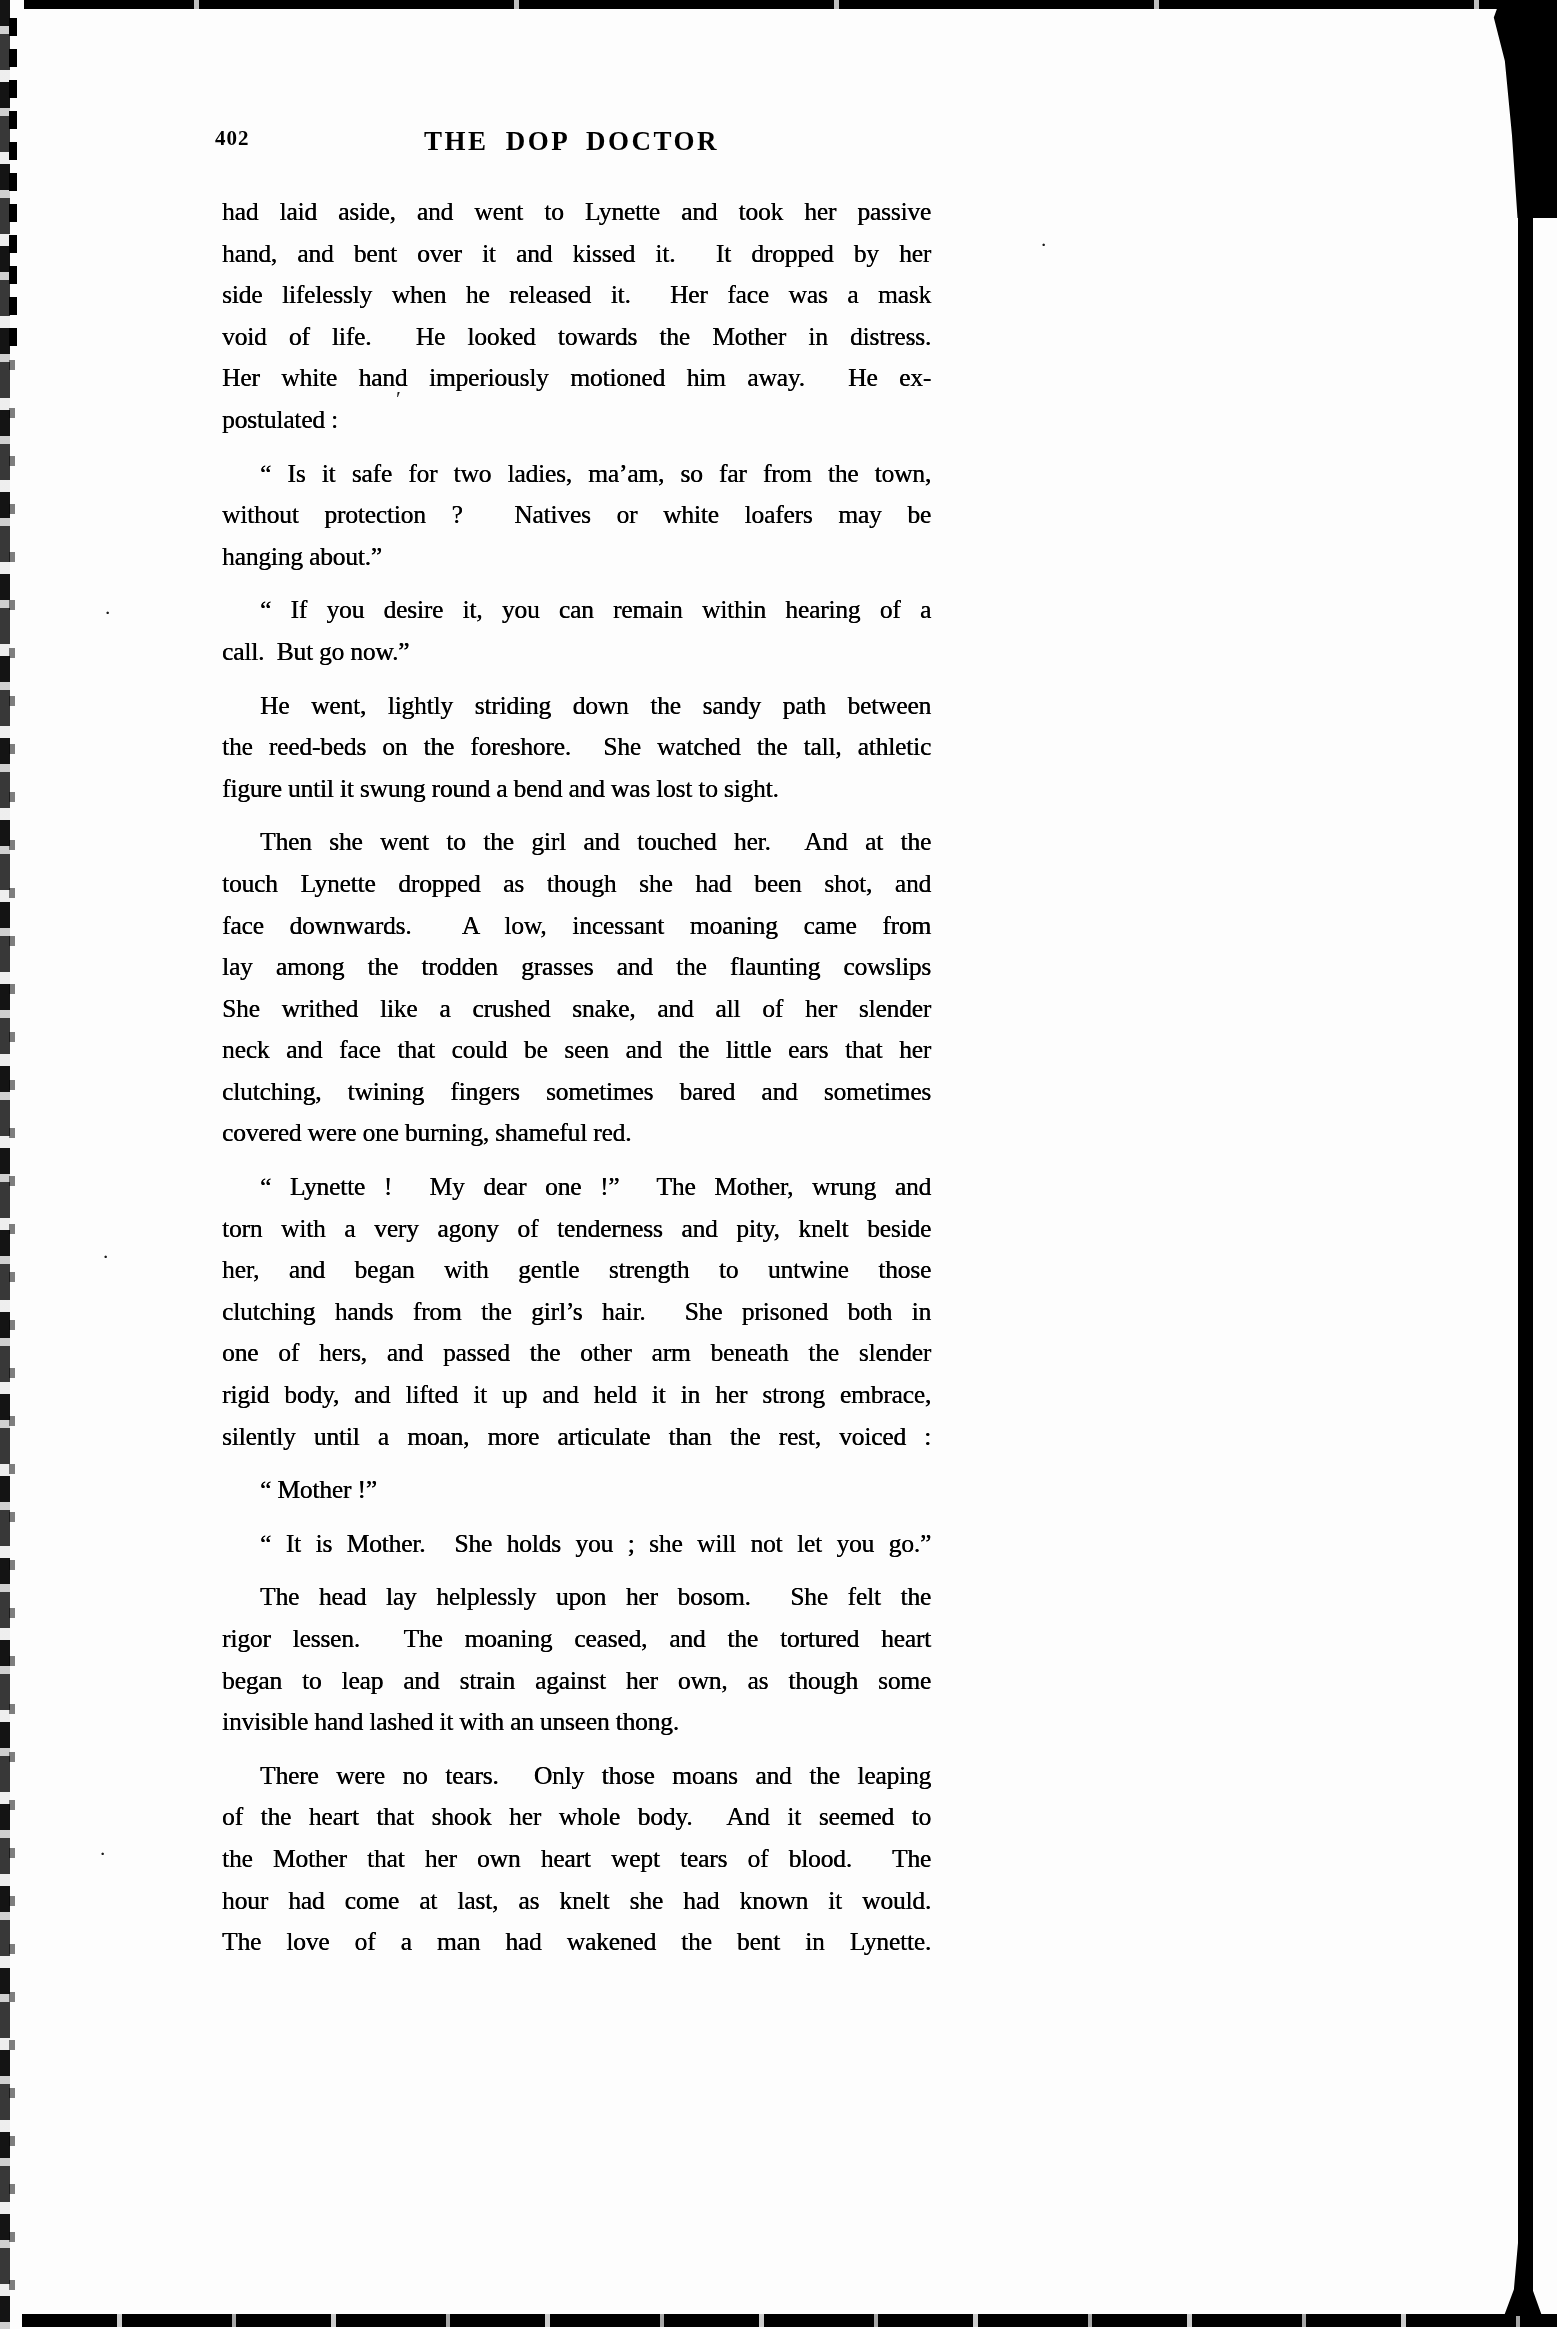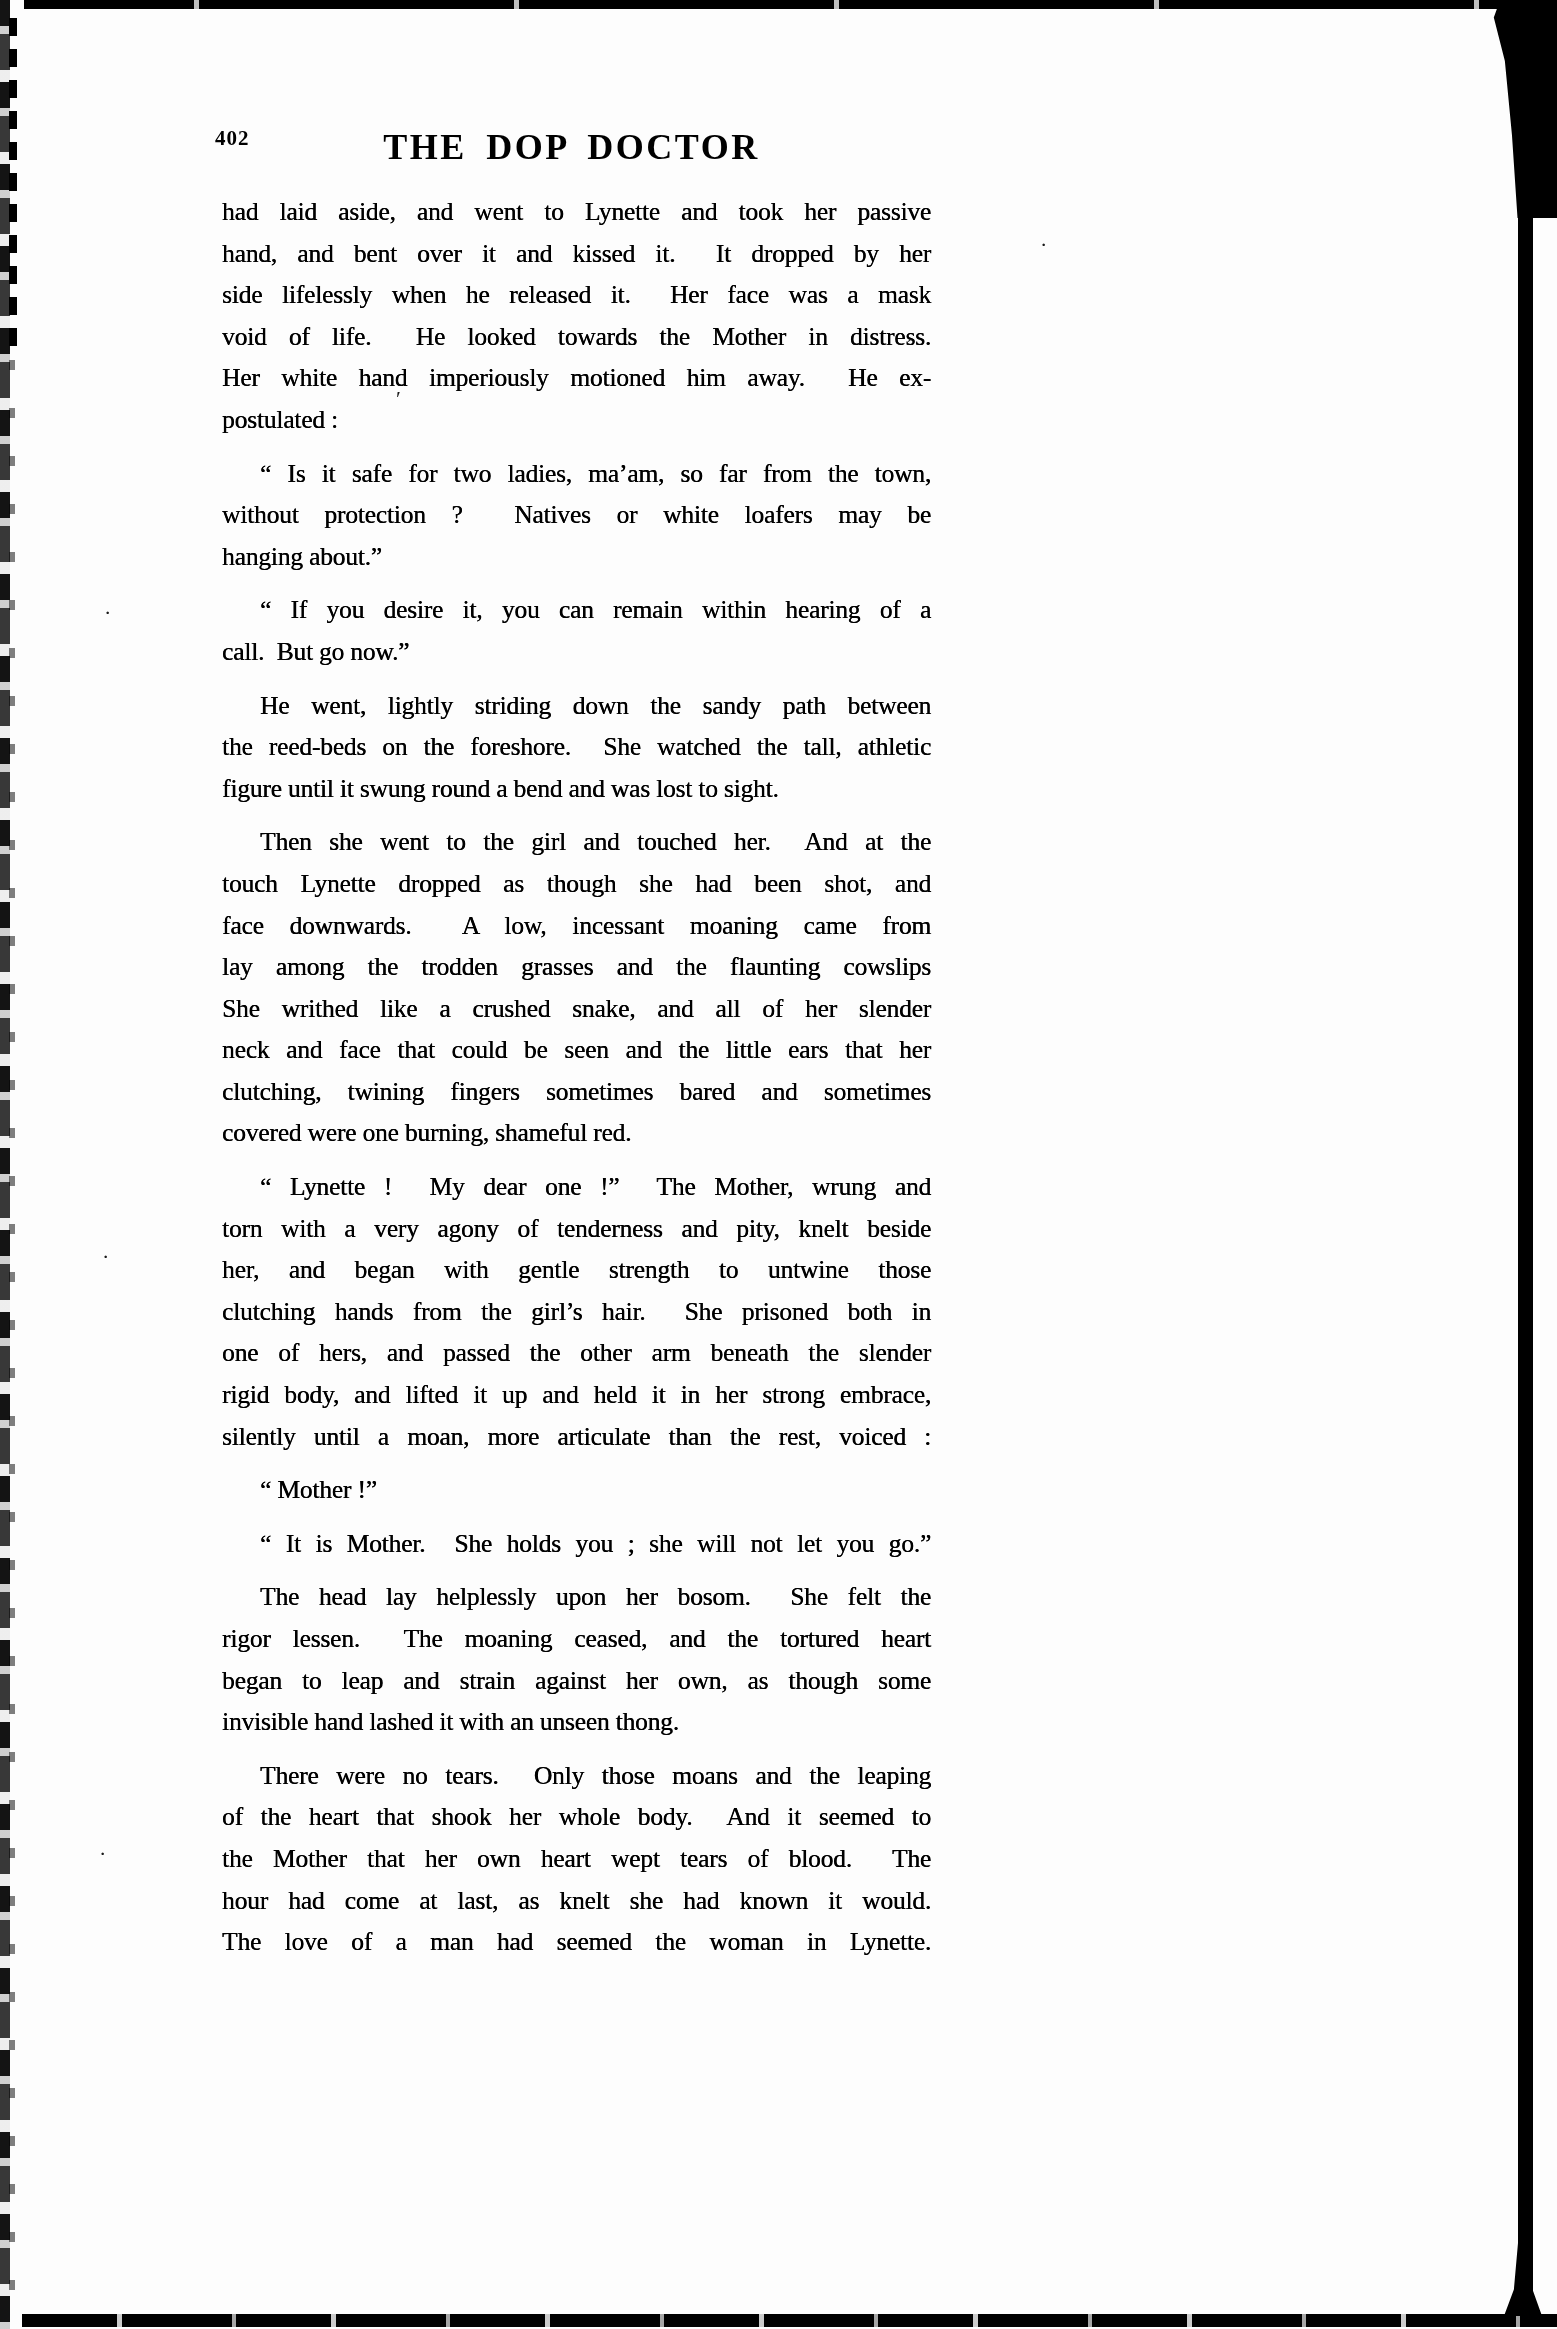--- a/index.html
+++ b/index.html
@@ -25,21 +25,21 @@
     clip-path:polygon(28% 0,100% 0,100% 100%,50% 100%,43% 62%,34% 28%,20% 8%);}
   #edge-right-line{left:1518px;top:210px;width:15px;height:2104px;background:#000;}
   #edge-right-flare{left:1504px;top:2238px;width:38px;height:78px;background:#000;
     clip-path:polygon(38% 0,64% 0,72% 62%,100% 100%,0 100%,26% 66%);}
   #edge-bottom{left:22px;top:2314px;right:0;height:13px;
     background:repeating-linear-gradient(90deg,#000 0 95px,rgba(0,0,0,.2) 95px 100px,#000 100px 210px,rgba(0,0,0,.35) 210px 214px);}
   
   #page-header{position:absolute;left:210px;top:126px;width:733px;height:44px;}
   #page-number{position:absolute;left:5px;top:0;font-size:21px;font-weight:bold;letter-spacing:1px;}
   #running-title{position:absolute;left:0;right:10px;top:0;text-align:center;
-    font-size:36px;font-weight:bold;letter-spacing:2.5px;word-spacing:8px;}
+    font-size:27px;font-weight:bold;letter-spacing:2.5px;word-spacing:8px;}
   
   #text-block{position:absolute;left:210px;top:179px;width:733px;}
   .para{margin:12px;}
   .line{
     height:41.6px;line-height:41.6px;
     font-size:25.5px;letter-spacing:-0.2px;
     white-space:nowrap;overflow:visible;
     text-align:justify;text-align-last:justify;
     text-shadow:0.35px 0 0 #000;
   }
@@ -118,21 +118,21 @@
         <div class="line indent">The head lay helplessly upon her bosom.&nbsp; She felt the</div>
         <div class="line">rigor lessen.&nbsp; The moaning ceased, and the tortured heart</div>
         <div class="line">began to leap and strain against her own, as though some</div>
         <div class="line endline">invisible hand lashed it with an unseen thong.</div>
       </div>
       <div class="para">
         <div class="line indent">There were no tears.&nbsp; Only those moans and the leaping</div>
         <div class="line">of the heart that shook her whole body.&nbsp; And it seemed to</div>
         <div class="line">the Mother that her own heart wept tears of blood.&nbsp; The</div>
         <div class="line">hour had come at last, as knelt she had known it would.</div>
-        <div class="line">The love of a man had seemed the woman in Lynette.</div>
+        <div class="line">The love of a man had wakened the bent in Lynette.</div>
       </div>
     </div>
 
 <span class="artifact" style="left: 396px; top: 386px;">′</span>
     <span class="artifact" style="left: 906px; top: 334px;">´</span>
     <span class="artifact" style="left: 1040px; top: 232px;">·</span>
     <span class="artifact" style="left: 104px; top: 600px;">·</span>
     <span class="artifact" style="left: 102px; top: 1244px;">·</span>
     <span class="artifact" style="left: 99px; top: 1841px;">·</span>
   </div>

